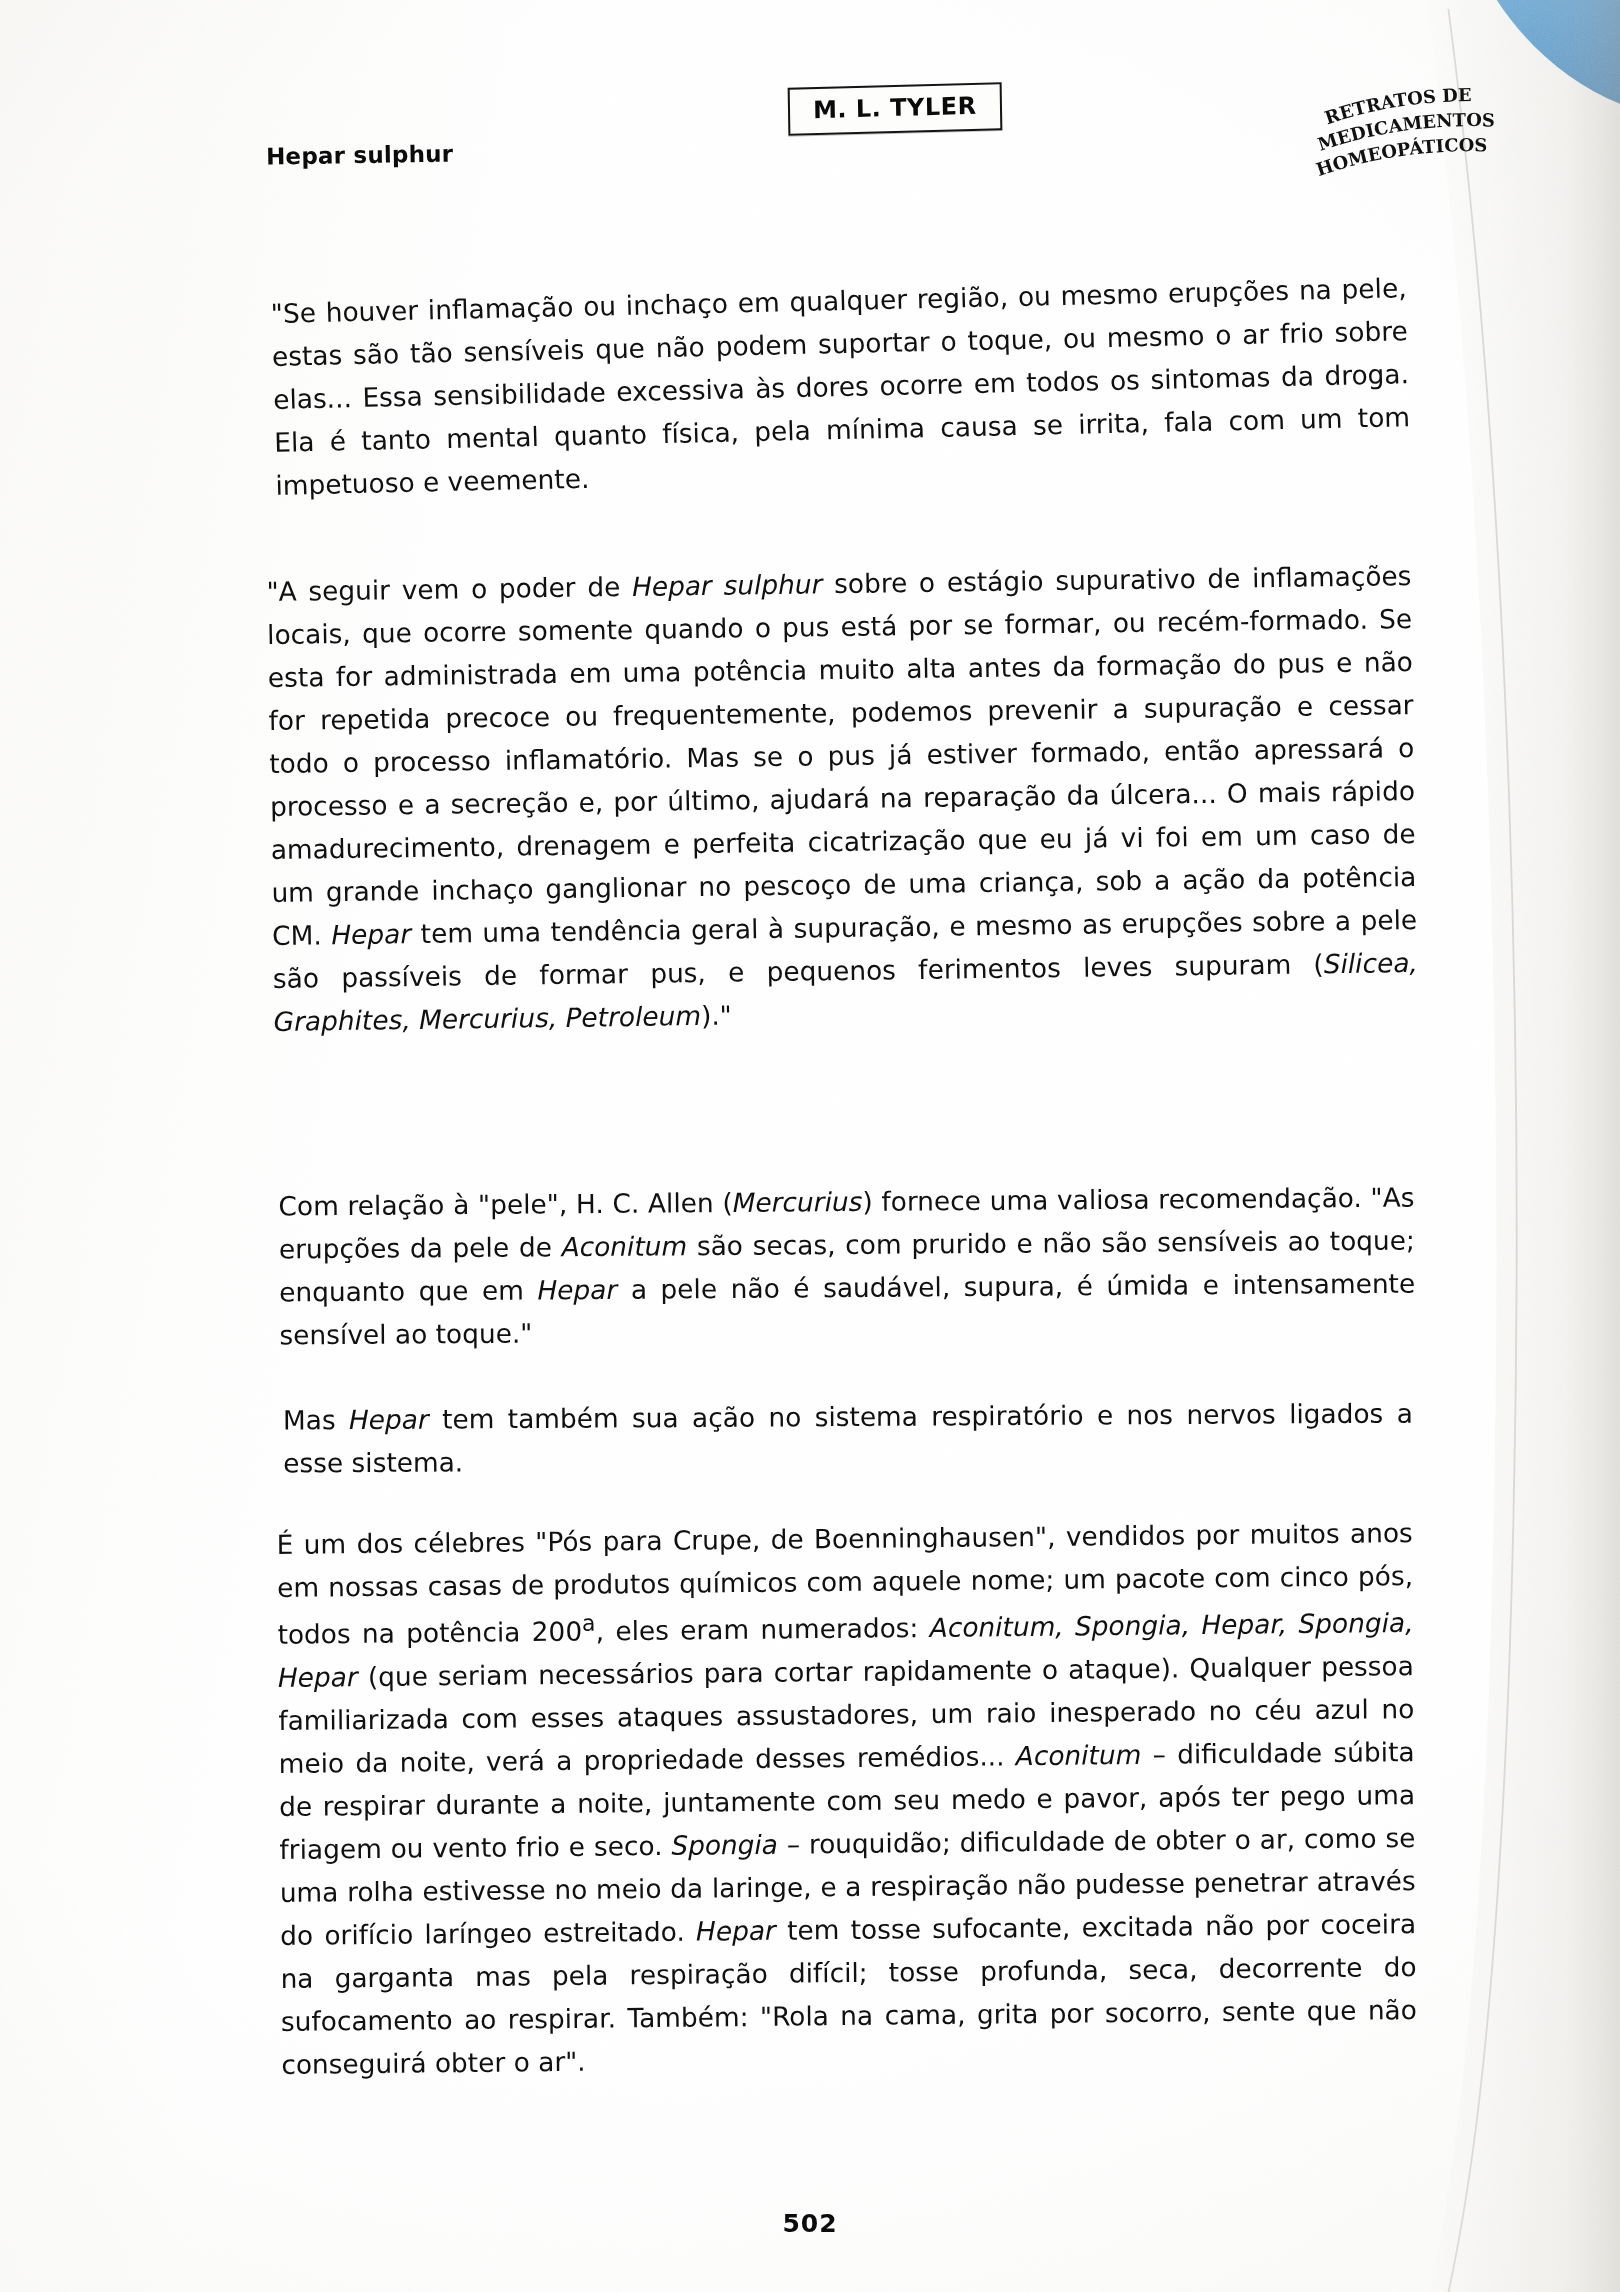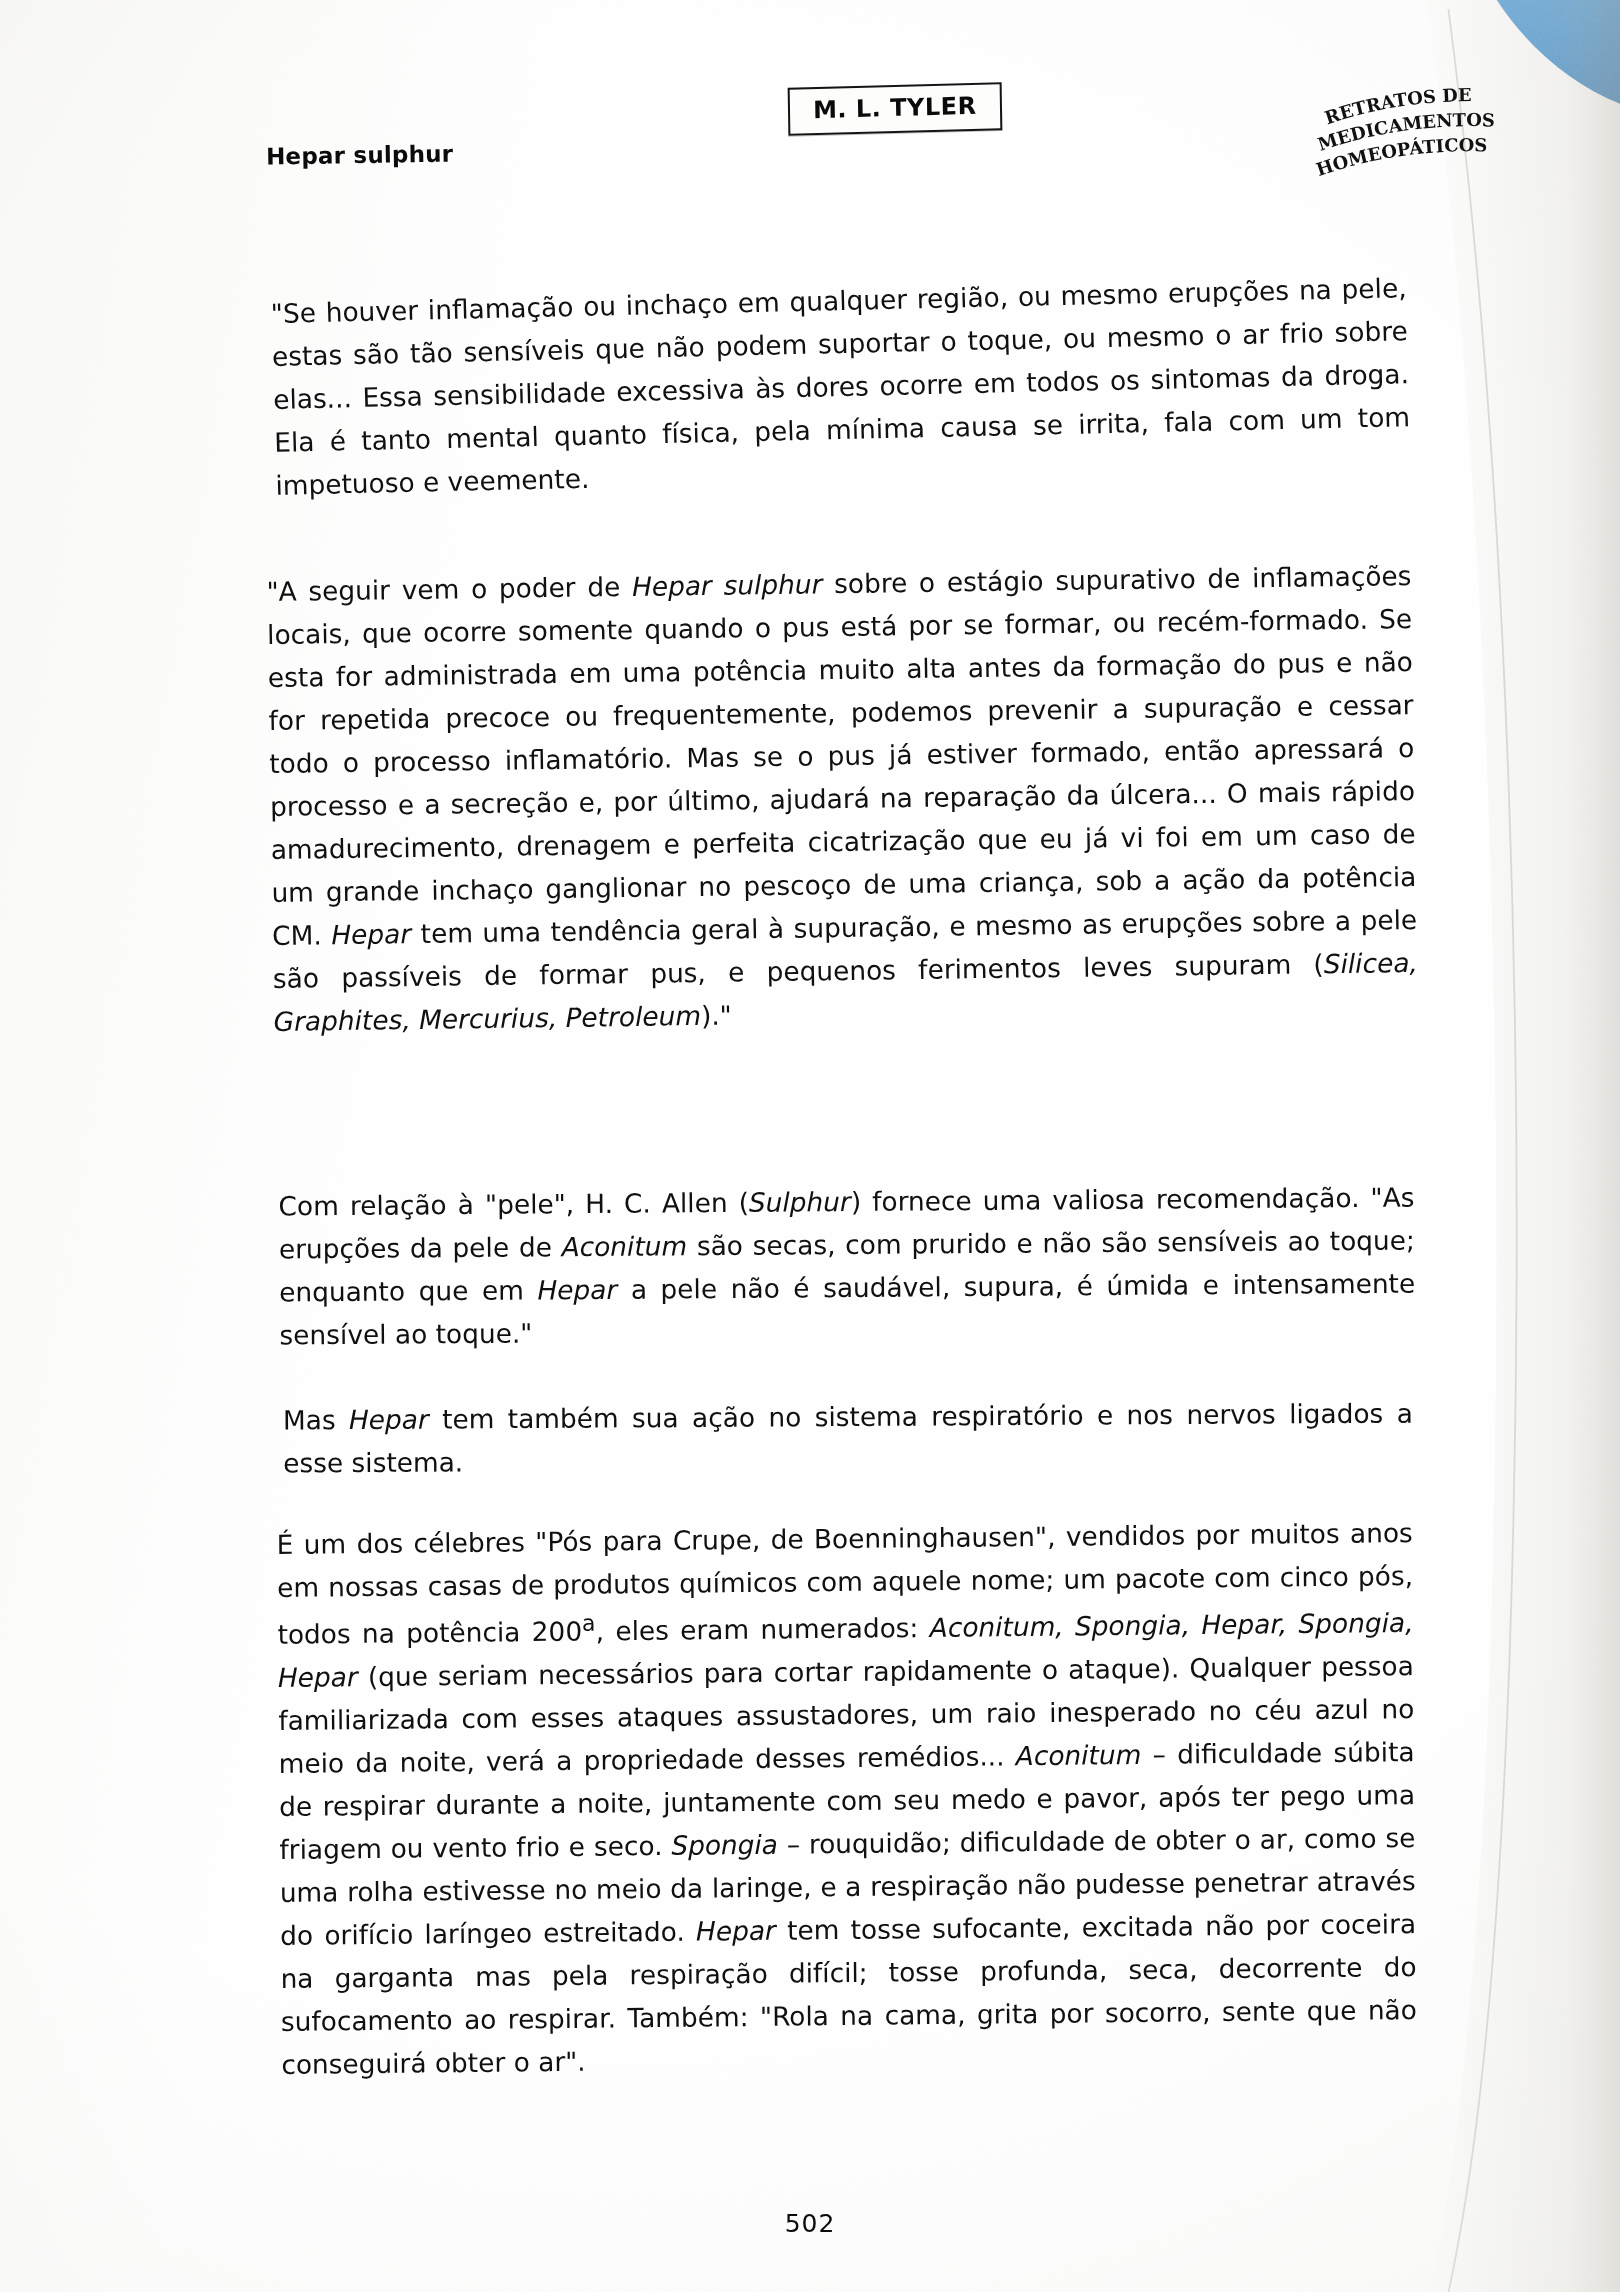--- a/index.html
+++ b/index.html
@@ -140,21 +140,21 @@
   .p4 { left: 283px; top: 1369px; width: 1130px; transform: rotate(-0.35deg); }
   .p5 { left: 279px; top: 1491px; width: 1136px; transform: rotate(-0.5deg) skewY(-0.1deg); }
 
   .folio {
     position: absolute;
     left: 0;
     right: 0;
     top: 2209px;
     text-align: center;
     font-size: 25px;
-    font-weight: normal;
+    font-weight: bold;
     letter-spacing: 0.9px;
     z-index: 7;
   }
 </style>
 </head>
 <body>
 
 <div class="page">
 
   <div class="cover-sliver">
@@ -220,21 +220,21 @@
       </text>
       <text font-size="20">
         <textPath href="#arc3" startOffset="2%"><tspan>HOMEOPÁTICOS</tspan></textPath>
       </text>
     </svg>
   </div>
 
   <div class="body-block">
     <p class="para p1">"Se houver inflamação ou inchaço em qualquer região, ou mesmo erupções na pele, estas são tão sensíveis que não podem suportar o toque, ou mesmo o ar frio sobre elas... Essa sensibilidade excessiva às dores ocorre em todos os sintomas da droga. Ela é tanto mental quanto física, pela mínima causa se irrita, fala com um tom impetuoso e veemente.</p>
     <p class="para p2">"A seguir vem o poder de <i>Hepar sulphur</i> sobre o estágio supurativo de inflamações locais, que ocorre somente quando o pus está por se formar, ou recém-formado. Se esta for administrada em uma potência muito alta antes da formação do pus e não for repetida precoce ou frequentemente, podemos prevenir a supuração e cessar todo o processo inflamatório. Mas se o pus já estiver formado, então apressará o processo e a secreção e, por último, ajudará na reparação da úlcera... O mais rápido amadurecimento, drenagem e perfeita cicatrização que eu já vi foi em um caso de um grande inchaço ganglionar no pescoço de uma criança, sob a ação da potência CM. <i>Hepar</i> tem uma tendência geral à supuração, e mesmo as erupções sobre a pele são passíveis de formar pus, e pequenos ferimentos leves supuram (<i>Silicea, Graphites, Mercurius, Petroleum</i>)."</p>
-    <p class="para p3">Com relação à "pele", H. C. Allen (<i>Sulphur</i>) fornece uma valiosa recomendação. "As erupções da pele de <i>Aconitum</i> são secas, com prurido e não são sensíveis ao toque; enquanto que em <i>Hepar</i> a pele não é saudável, supura, é úmida e intensamente sensível ao toque."</p>
+    <p class="para p3">Com relação à "pele", H. C. Allen (<i>Mercurius</i>) fornece uma valiosa recomendação. "As erupções da pele de <i>Aconitum</i> são secas, com prurido e não são sensíveis ao toque; enquanto que em <i>Hepar</i> a pele não é saudável, supura, é úmida e intensamente sensível ao toque."</p>
     <p class="para p4">Mas <i>Hepar</i> tem também sua ação no sistema respiratório e nos nervos ligados a esse sistema.</p>
     <p class="para p5">É um dos célebres "Pós para Crupe, de Boenninghausen", vendidos por muitos anos em nossas casas de produtos químicos com aquele nome; um pacote com cinco pós, todos na potência 200<sup>a</sup>, eles eram numerados: <i>Aconitum, Spongia, Hepar, Spongia, Hepar</i> (que seriam necessários para cortar rapidamente o ataque). Qualquer pessoa familiarizada com esses ataques assustadores, um raio inesperado no céu azul no meio da noite, verá a propriedade desses remédios... <i>Aconitum</i> – dificuldade súbita de respirar durante a noite, juntamente com seu medo e pavor, após ter pego uma friagem ou vento frio e seco. <i>Spongia</i> – rouquidão; dificuldade de obter o ar, como se uma rolha estivesse no meio da laringe, e a respiração não pudesse penetrar através do orifício laríngeo estreitado. <i>Hepar</i> tem tosse sufocante, excitada não por coceira na garganta mas pela respiração difícil; tosse profunda, seca, decorrente do sufocamento ao respirar. Também: "Rola na cama, grita por socorro, sente que não conseguirá obter o ar".</p>
   </div>
 
   <div class="folio">502</div>
 
   <div class="scan-speckle">
     <svg width="1620" height="2293" viewBox="0 0 1809 2560" preserveAspectRatio="none">
       <defs>
         <filter id="speck">

